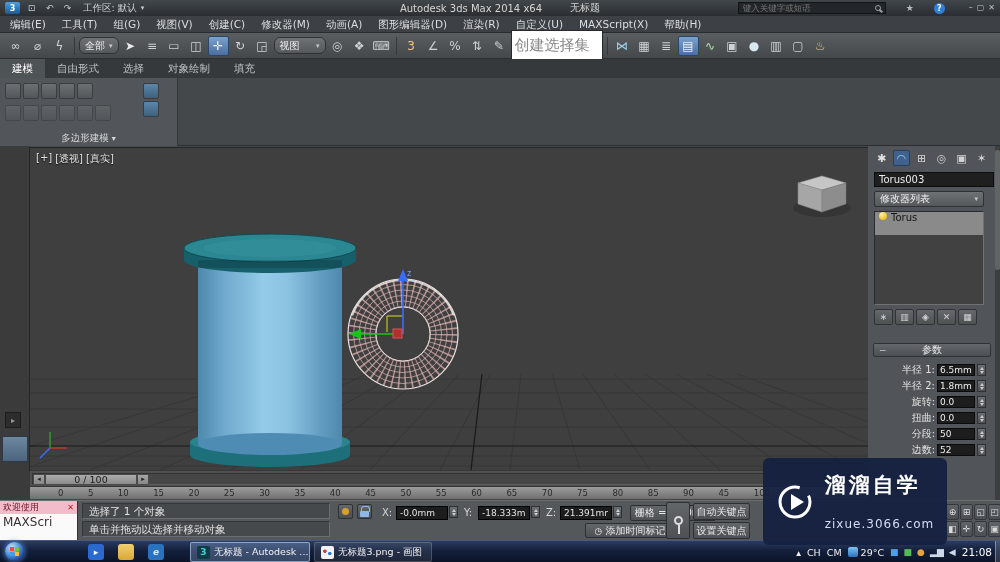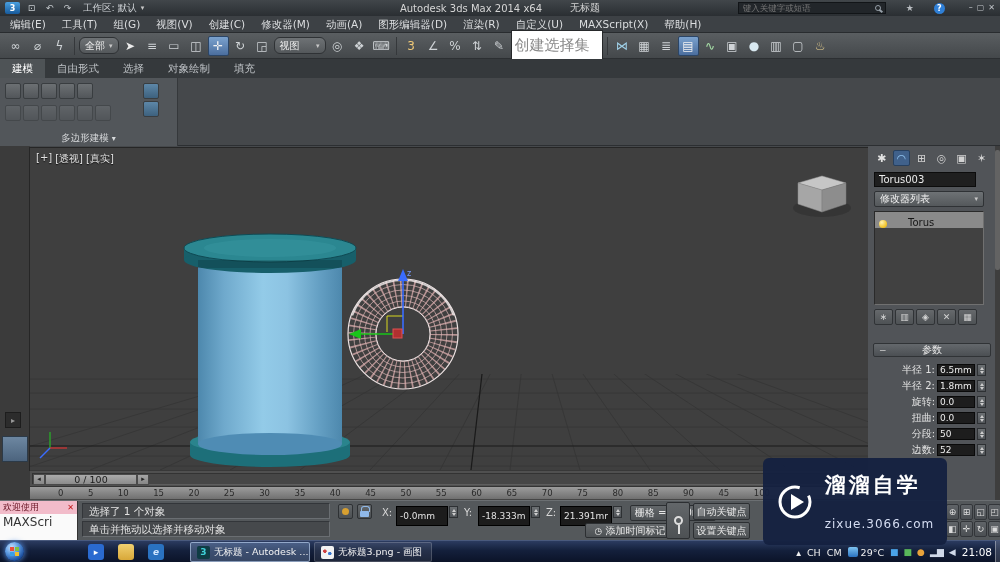--- a/index.html
+++ b/index.html
@@ -56,24 +56,24 @@
 
   
   .viewport{left:30px;top:148px;width:838px;height:322px;background:#3f3f3f;outline:1px solid #262626}
   .vplabel{position:absolute;left:6px;top:4px;display:flex;gap:3px;font-size:10px;color:#e2e2e2;text-shadow:0 1px 1px #111;z-index:5}
 
   
   .cpanel{left:868px;top:146px;width:132px;height:354px;background:#515458}
   .ptabs{position:absolute;left:5px;top:4px;display:flex;gap:3px}
   .ptab{width:17px;height:16px;display:flex;align-items:center;justify-content:center;font-size:11px;border-radius:2px}
   .ptab.active{background:#40618b;border:1px solid #27405f}
-  .namefield{position:absolute;left:6px;top:26px;width:102px;height:15px;background:#1f1f1f;border:1px solid #0c0c0c;color:#ececec;font-size:10px;padding:0 4px}
+  .namefield{position:absolute;left:6px;top:26px;width:120px;height:15px;background:#1f1f1f;border:1px solid #0c0c0c;color:#ececec;font-size:10px;padding:0 4px}
   .modlist{position:absolute;left:6px;top:45px;width:110px;height:16px;background:linear-gradient(#6e7275,#54585b);border:1px solid #2f3235;display:flex;align-items:center;justify-content:space-between;padding:0 5px;color:#f0f0f0;font-size:10px;border-radius:2px}
   .stack{position:absolute;left:6px;top:65px;width:110px;height:94px;background:#414141;border:1px solid;border-color:#2a2a2a #707070 #707070 #2a2a2a}
-  .stackrow{height:16px;display:flex;align-items:flex-end;gap:21px;background:#8a8a8a;color:#161616;font-size:10px;padding:0 4px}
+  .stackrow{height:23px;display:flex;align-items:flex-start;gap:4px;background:#8a8a8a;color:#161616;font-size:10px;padding:0 4px}
   .bulb{width:8px;height:8px;border-radius:50%;background:radial-gradient(circle at 35% 30%,#fff2b0,#f0c020 70%);flex:none}
   .stackbtns{position:absolute;left:6px;top:163px;display:flex;gap:2px}
   .stkbtn{width:19px;height:16px;display:flex;align-items:center;justify-content:center;background:linear-gradient(#66696c,#4e5255);border:1px solid #303336;color:#d4d4d4;font-size:9px;border-radius:2px}
   .rollout{position:absolute;left:5px;top:197px;width:118px;height:14px;background:linear-gradient(#64686c,#4b4f53);border:1px solid #303336;border-radius:2px;display:flex;align-items:center;color:#e8e8e8;font-size:10px}
   .rollout .minus{position:absolute;left:5px;font-size:9px;color:#d0d0d0}
   .rollout .rtitle{flex:1;text-align:center}
   .params{position:absolute;left:2px;top:216px;width:124px}
   .prow{display:flex;align-items:center;justify-content:flex-end;gap:2px;height:16px;padding-right:8px}
   .plabel{font-size:10px;color:#e2e2e2;white-space:nowrap}
   .pfield{width:38px;height:12px;background:#1d1d1d;border:1px solid #0a0a0a;color:#ececec;font-size:9px;line-height:10px;padding:0 2px;overflow:hidden}
@@ -97,21 +97,21 @@
   .listener{position:absolute;left:0;top:0;width:78px;height:40px;border-right:1px solid #333;overflow:hidden}
   .lis-pink{height:13px;background:#f2bcca;color:#6b1626;font-size:9px;line-height:13px;padding:0 3px;display:flex;justify-content:space-between;align-items:center}
   .lis-x{color:#c01818;font-size:8px;font-weight:bold}
   .lis-white{height:27px;background:#fafafa;color:#333;font-size:12px;padding:1px 3px}
   .sfield{position:absolute;background:#46494c;border:1px solid;border-color:#33363a #6a6e72 #6a6e72 #33363a;color:#e3e3e3;font-size:10.5px;line-height:14px;padding:0 6px;white-space:nowrap;overflow:hidden}
   .sbtn{position:absolute;width:15px;height:15px;background:linear-gradient(#63676a,#4c5053);border:1px solid #2e3134;border-radius:2px;display:flex;align-items:center;justify-content:center}
   .iso{width:7px;height:7px;border-radius:50%;background:#d8a030}
   .lockico{width:9px;height:6px;background:#8fb8e8;border-radius:1px;position:relative;margin-top:4px}
   .lockico::before{content:"";position:absolute;top:-5px;left:1px;width:7px;height:5px;border:1.5px solid #8fb8e8;border-bottom:none;border-radius:3px 3px 0 0}
   .coordlbl{position:absolute;font-size:10px;color:#d8d8d8;top:6px}
-  .coord{position:absolute;top:5px;width:52px;height:20px;background:#1c1c1c;border:1px solid #000;color:#e2e2e2;font-size:9px;padding:0 3px}
+  .coord{position:absolute;top:5px;width:52px;height:14px;background:#1c1c1c;border:1px solid #000;color:#e2e2e2;font-size:9px;padding:0 3px}
   .cspin{position:absolute;top:5px}
   .gbtn{position:absolute;display:flex;align-items:center;justify-content:center;gap:3px;background:linear-gradient(#63676a,#4d5154);border:1px solid #2c2f32;color:#e9e9e9;font-size:10px;border-radius:2px;white-space:nowrap}
   .keyico{width:9px;height:9px;border:2px solid #dedede;border-radius:50%;position:relative}
   .keyico::after{content:"";position:absolute;left:2px;top:7px;width:2px;height:9px;background:#dedede}
   .navgrid{position:absolute;left:946px;top:3px;display:grid;grid-template-columns:repeat(4,13px);grid-auto-rows:16px;gap:1px}
   .navbtn{display:flex;align-items:center;justify-content:center;font-size:9px;color:#dcdcdc;background:linear-gradient(#606468,#4b4f53);border:1px solid #33363a;border-radius:2px}
 
   
   .taskbar{left:0;top:540px;width:1000px;height:22px;background:linear-gradient(#2b3b60 0%,#14203c 45%,#0b1328 100%);border-top:1px solid #49597d;z-index:40}
   .orb{position:absolute;left:5px;top:1px;width:19px;height:19px;border-radius:50%;background:radial-gradient(circle at 35% 28%,#c2e0ff 0%,#5d9be2 38%,#1d509f 72%,#0b2a5e 100%);box-shadow:0 0 5px 1px rgba(90,150,235,.7)}

